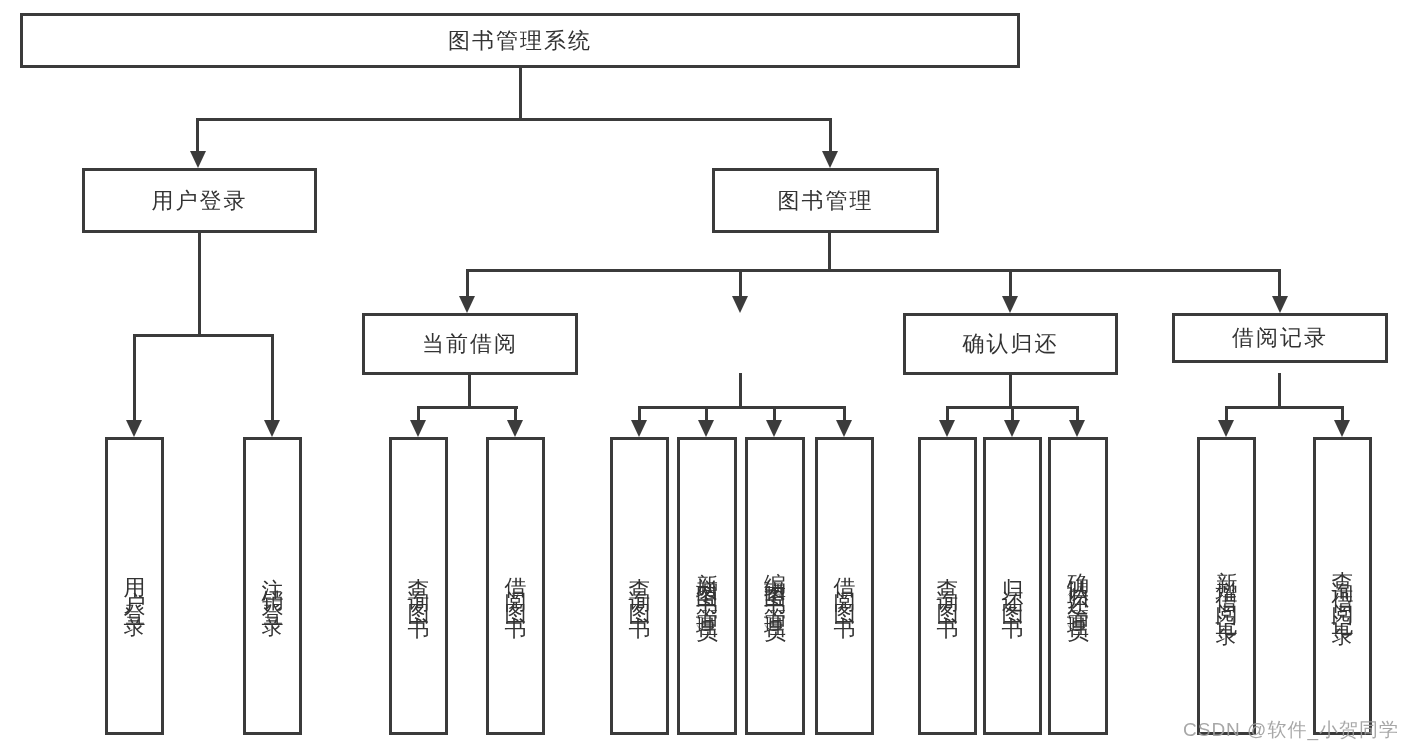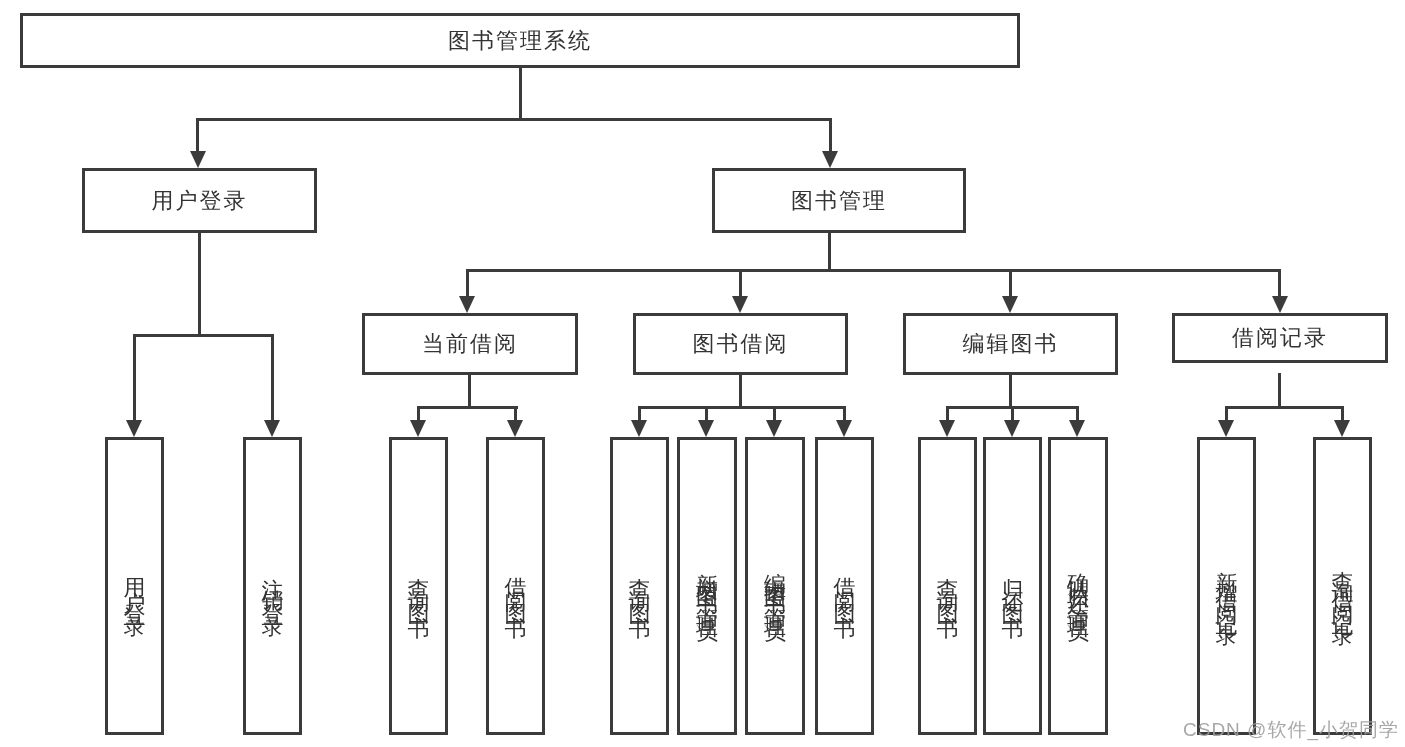--- a/index.html
+++ b/index.html
@@ -73,43 +73,42 @@
   <div class="box" style="left:20px; top:13px; width:1000px; height:55px;text-align:right;">图书管理系统</div>
 
   <div class="vline" style="left:519px; top:66px; height:54px;"></div>
   <div class="hline" style="left:196px; top:118px; width:636px;"></div>
   <div class="vline" style="left:196px; top:118px; height:35px;"></div>
   <div class="arrow" style="left:190px; top:151px;"></div>
   <div class="vline" style="left:829px; top:118px; height:35px;"></div>
   <div class="arrow" style="left:822px; top:151px;"></div>
 
   <div class="box" style="left:82px; top:168px; width:235px; height:65px;">用户登录</div>
-  <div class="box" style="left:712px; top:168px; width:254px; height:65px;text-align:right;">图书管理</div>
+  <div class="box" style="left:712px; top:168px; width:227px; height:65px;text-align:right;">图书管理</div>
 
   <div class="vline" style="left:198px; top:231px; height:106px;"></div>
   <div class="hline" style="left:133px; top:334px; width:141px;"></div>
   <div class="vline" style="left:133px; top:334px; height:88px;"></div>
   <div class="arrow" style="left:126px; top:420px;"></div>
   <div class="vline" style="left:271px; top:334px; height:88px;"></div>
   <div class="arrow" style="left:264px; top:420px;"></div>
 
   <div class="vline" style="left:828px; top:231px; height:41px;"></div>
   <div class="hline" style="left:466px; top:269px; width:815px;"></div>
   <div class="vline" style="left:466px; top:269px; height:29px;"></div>
   <div class="arrow" style="left:459px; top:296px;"></div>
   <div class="vline" style="left:739px; top:269px; height:29px;"></div>
   <div class="arrow" style="left:732px; top:296px;"></div>
   <div class="vline" style="left:1009px; top:269px; height:29px;"></div>
   <div class="arrow" style="left:1002px; top:296px;"></div>
   <div class="vline" style="left:1278px; top:269px; height:29px;"></div>
   <div class="arrow" style="left:1272px; top:296px;"></div>
 
   <div class="box" style="left:362px; top:313px; width:216px; height:62px;">当前借阅</div>
-  <div class="box" style="left:633px; top:313px; width:215px; height:62px;">图书借阅</div>
-  <div class="box" style="left:903px; top:313px; width:215px; height:62px;">编辑图书</div>
+  <div class="box" style="left:903px; top:313px; width:215px; height:62px;">确认归还</div>
   <div class="box" style="left:1172px; top:313px; width:216px; height:50px;">借阅记录</div>
 
   <div class="vline" style="left:468px; top:373px; height:36px;"></div>
   <div class="hline" style="left:417px; top:406px; width:101px;"></div>
   <div class="vline" style="left:417px; top:406px; height:16px;"></div>
   <div class="arrow" style="left:410px; top:420px;"></div>
   <div class="vline" style="left:514px; top:406px; height:16px;"></div>
   <div class="arrow" style="left:507px; top:420px;"></div>
 
   <div class="vline" style="left:739px; top:373px; height:36px;"></div>

